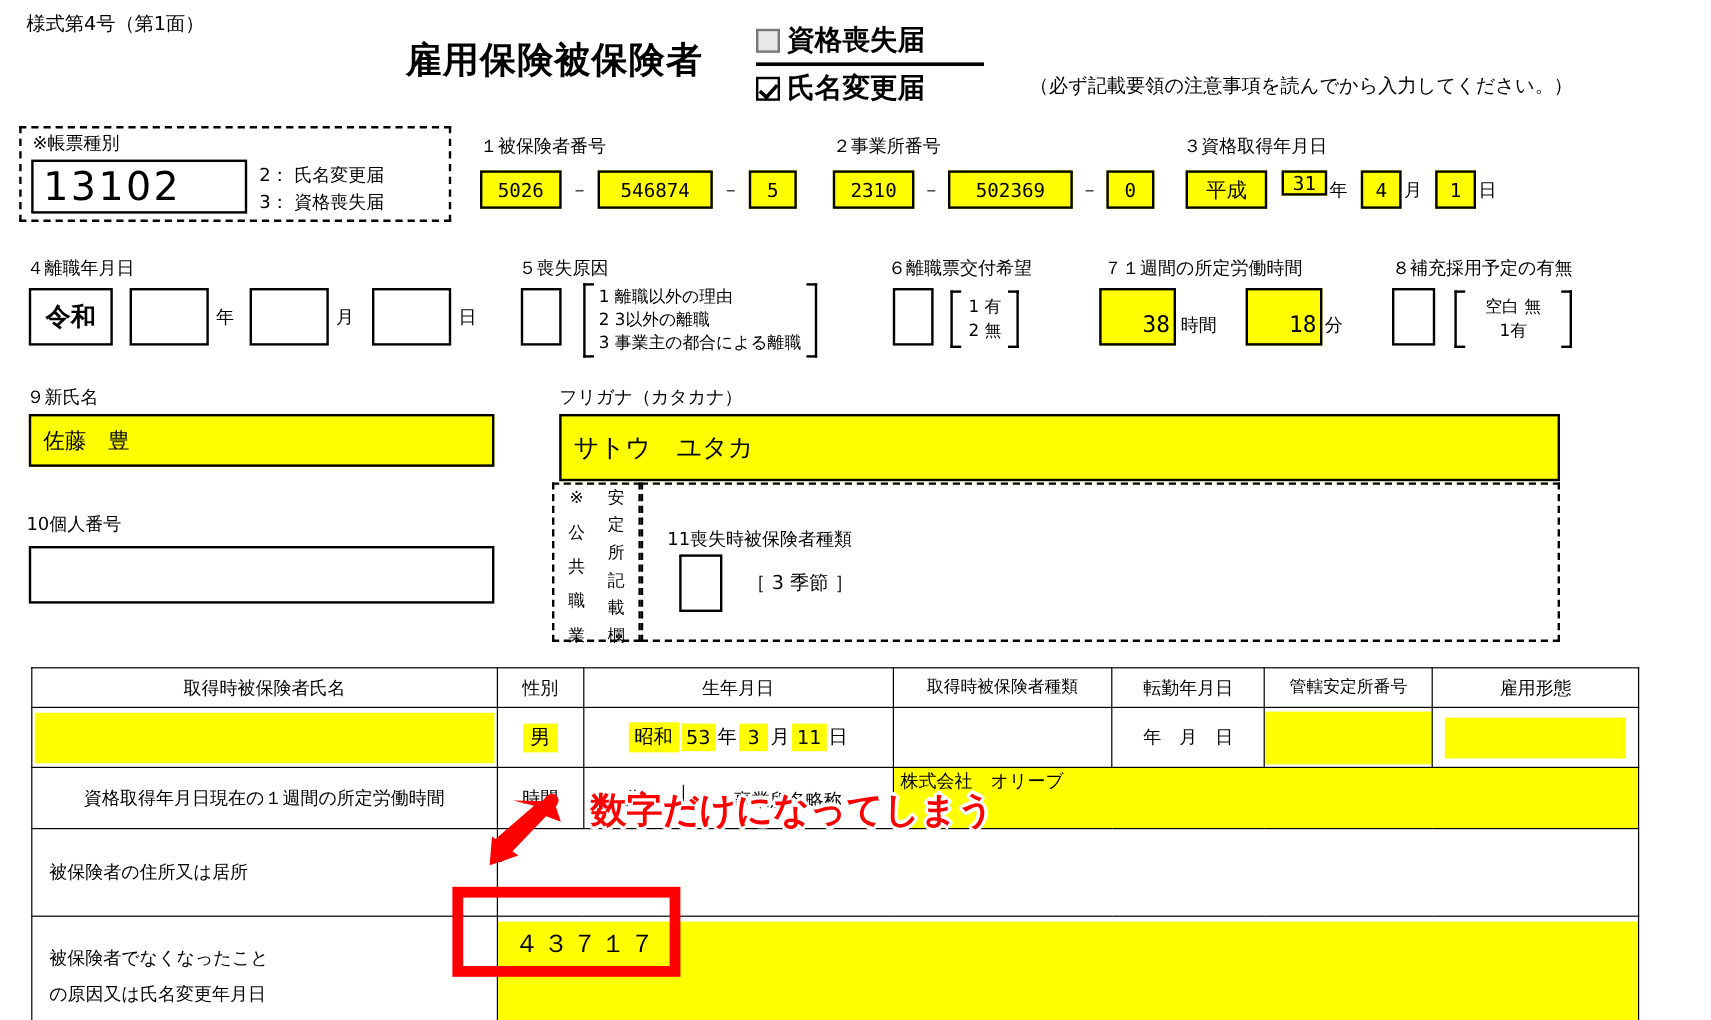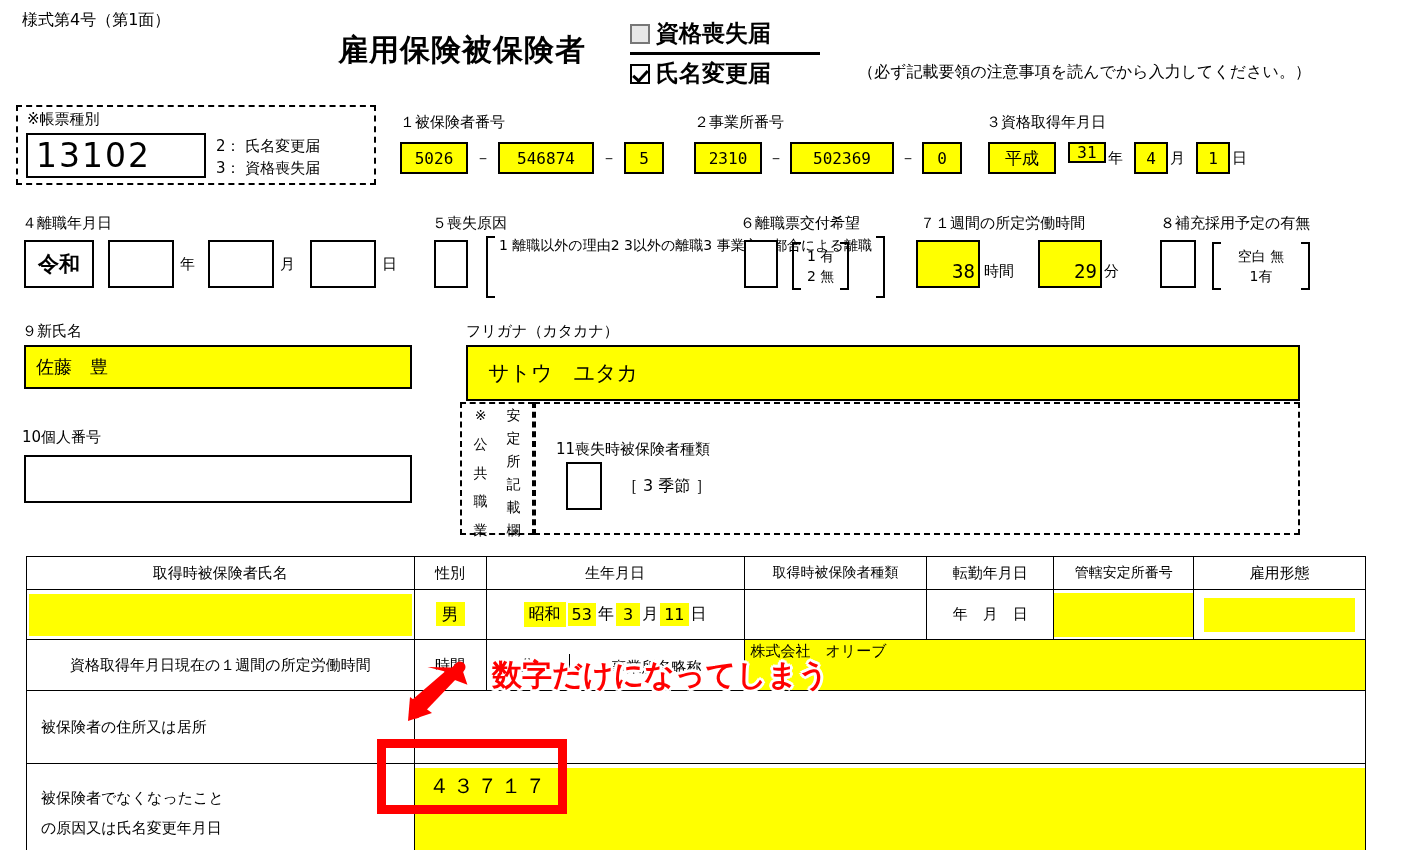--- a/index.html
+++ b/index.html
@@ -130,21 +130,21 @@
 <div class="abs lbl" style="left:382px;top:255px;">日</div>
 
 <div class="abs lbl" style="left:432px;top:214px;">５喪失原因</div>
 <div class="abs bx ctr" style="left:434px;top:240px;width:34px;height:48px;">
   <span class="num"></span>
 </div>
 <div class="abs" style="left:486px;top:236px;display:flex;align-items:stretch;gap:4px;">
   <span style="font-size:17px;display:flex;align-items:center;
                border-left:2px solid #000;border-top:2px solid #000;border-bottom:2px solid #000;
                width:7px;height:58px;"></span>
-  <span style="display:flex;flex-direction:row;justify-content:center;font-size:14px;line-height:19px;">
+  <span style="display:flex;flex-direction:column;justify-content:center;font-size:14px;line-height:19px;">
     <span>1 離職以外の理由</span>
     <span>2 3以外の離職</span>
     <span>3 事業主の都合による離職</span>
   </span>
   <span style="display:flex;align-items:center;
                border-right:2px solid #000;border-top:2px solid #000;border-bottom:2px solid #000;
                width:7px;height:58px;"></span>
 </div>
 
 <div class="abs lbl" style="left:740px;top:214px;">６離職票交付希望</div>
@@ -161,21 +161,21 @@
   <span style="border-right:2px solid #000;border-top:2px solid #000;border-bottom:2px solid #000;
                width:7px;height:44px;"></span>
 </div>
 
 <div class="abs lbl" style="left:920px;top:214px;">７１週間の所定労働時間</div>
 <div class="abs bxy" style="left:916px;top:240px;width:64px;height:48px;display:flex;align-items:flex-end;justify-content:flex-end;padding:0 3px 4px 0;">
   <span class="num" style="font-size:19px;">38</span>
 </div>
 <div class="abs lbl" style="left:984px;top:262px;">時間</div>
 <div class="abs bxy" style="left:1038px;top:240px;width:64px;height:48px;display:flex;align-items:flex-end;justify-content:flex-end;padding:0 3px 4px 0;">
-  <span class="num" style="font-size:19px;">29</span>
+  <span class="num" style="font-size:19px;">18</span>
 </div>
 <div class="abs lbl" style="left:1104px;top:262px;">分</div>
 
 <div class="abs lbl" style="left:1160px;top:214px;">８補充採用予定の有無</div>
 <div class="abs bx ctr" style="left:1160px;top:240px;width:36px;height:48px;">
   <span class="num"></span>
 </div>
 <div class="abs" style="left:1212px;top:242px;display:flex;align-items:stretch;gap:6px;">
   <span style="border-left:2px solid #000;border-top:2px solid #000;border-bottom:2px solid #000;
                width:7px;height:44px;"></span>
@@ -186,21 +186,21 @@
   <span style="border-right:2px solid #000;border-top:2px solid #000;border-bottom:2px solid #000;
                width:7px;height:44px;"></span>
 </div>
 
 <div class="abs lbl" style="left:22px;top:322px;">９新氏名</div>
 <div class="abs bxy" style="left:24px;top:345px;width:388px;height:44px;display:flex;align-items:center;padding-left:10px;">
   <span style="font-size:18px;">佐藤　豊</span>
 </div>
 
 <div class="abs lbl" style="left:466px;top:322px;">フリガナ（カタカナ）</div>
-<div class="abs bxy" style="left:466px;top:345px;width:834px;height:56px;display:flex;align-items:center;padding-left:20px;">
+<div class="abs bxy" style="left:466px;top:345px;width:834px;height:56px;display:flex;align-items:center;padding-left:10px;">
   <span style="font-size:21px;">サトウ　ユタカ</span>
 </div>
 
 <div class="abs lbl" style="left:22px;top:428px;">10個人番号</div>
 <div class="abs bx" style="left:24px;top:455px;width:388px;height:48px;display:flex;align-items:center;padding-left:10px;">
   <span class="num"></span>
 </div>
 
 <div class="abs dash" style="left:460px;top:402px;width:74px;height:133px;">
   <div style="display:flex;justify-content:space-around;height:100%;padding:4px 2px;">

